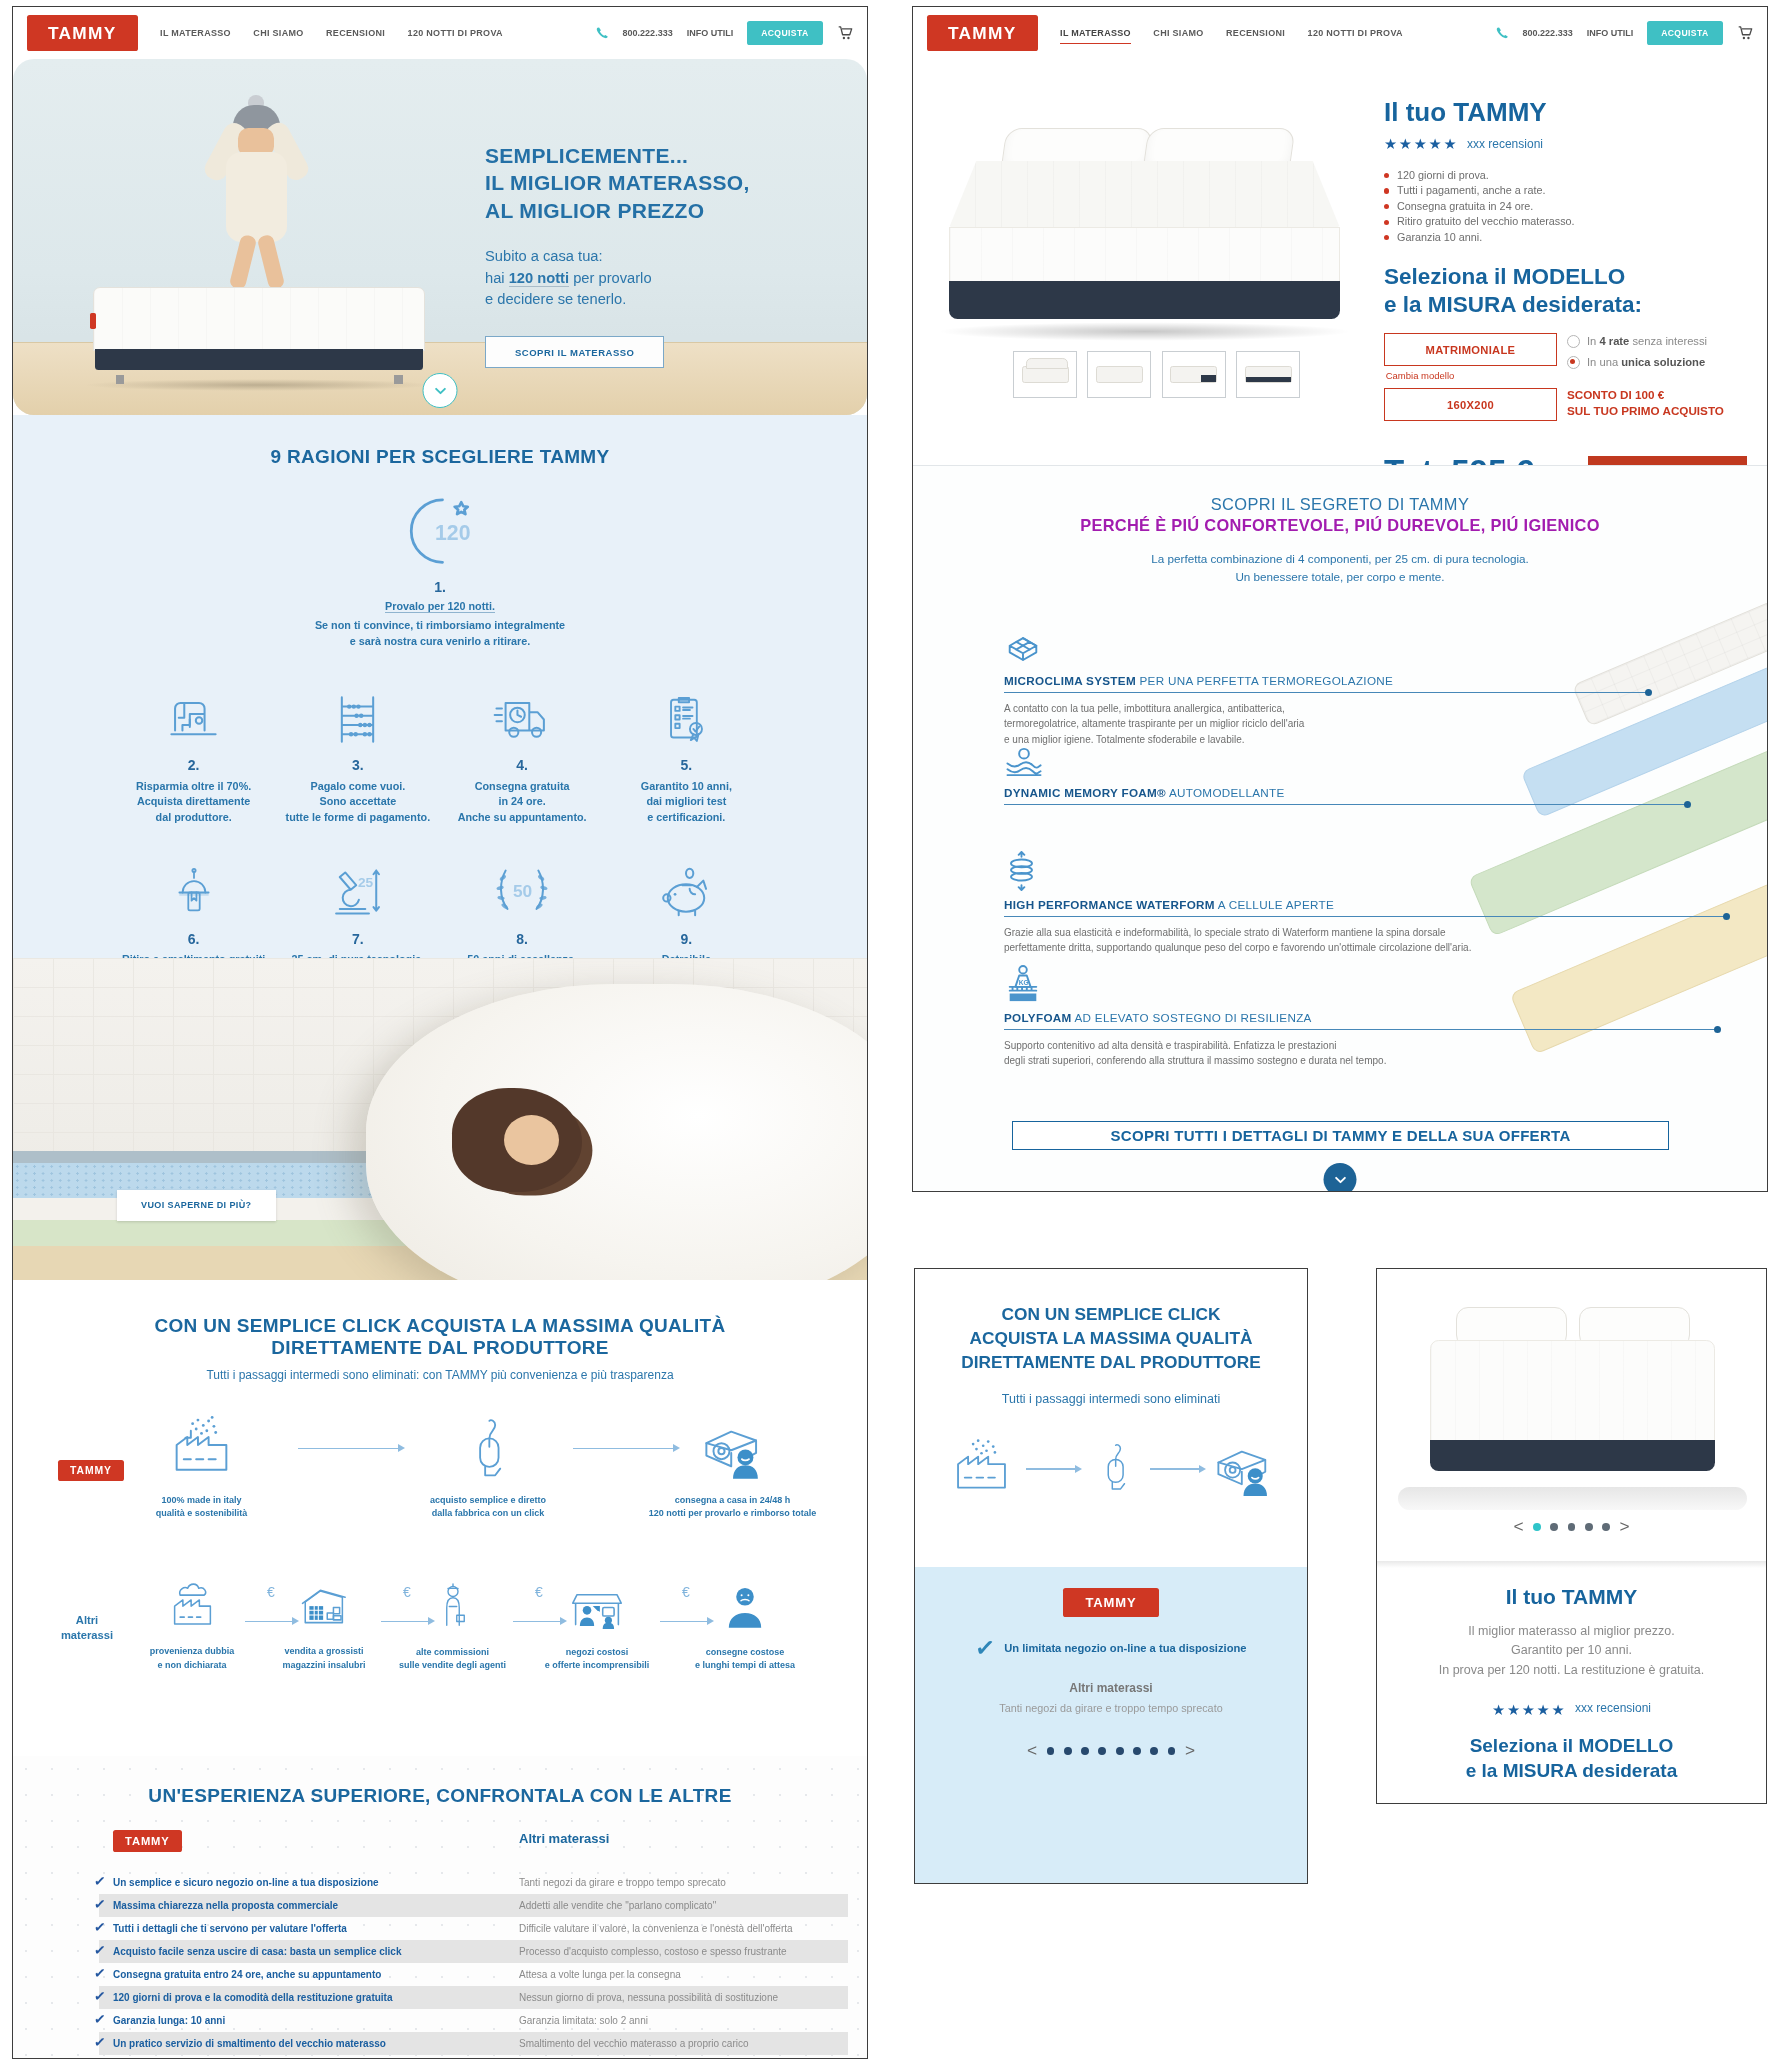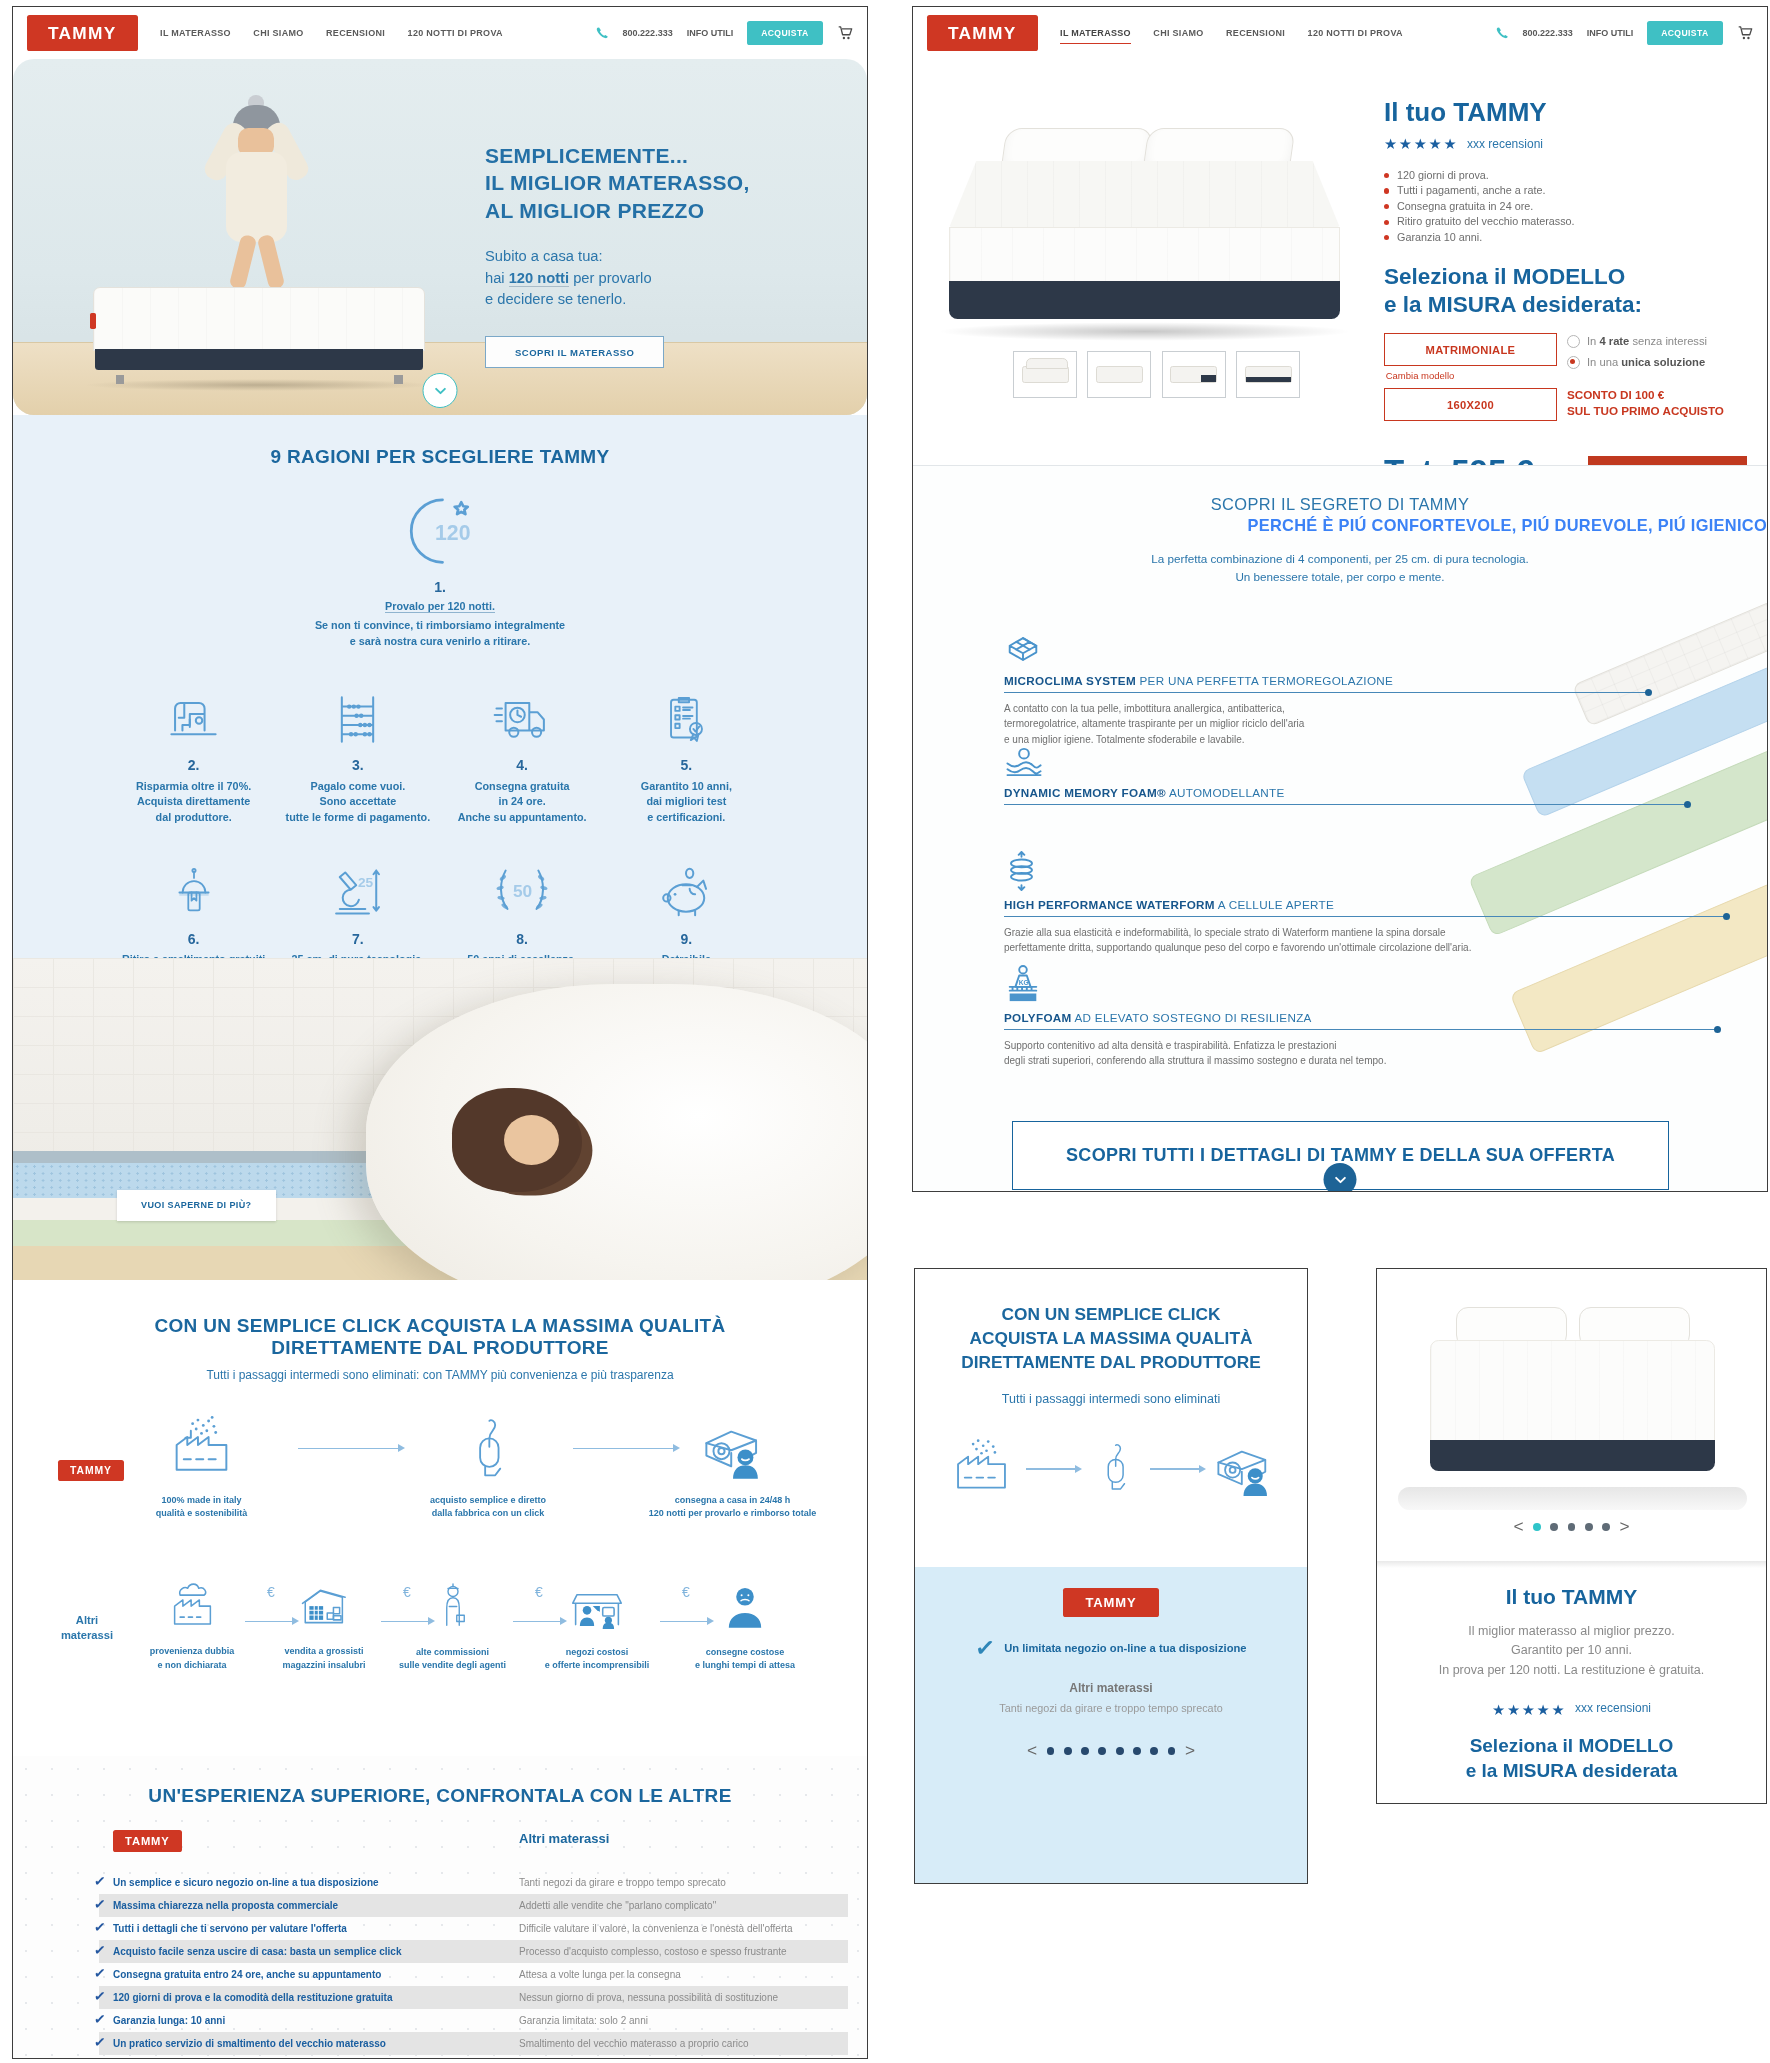--- a/index.html
+++ b/index.html
@@ -169,42 +169,42 @@
   .tot-row { position:relative; margin-top:15.6px; height:45px; }
   .total { font-size:33px; font-weight:bold; color:#17649d; }
   .acquista { position:absolute; right:0; top:3.5px; background:#c0391f; color:#fff; border:none; font-size:11.2px;
               font-weight:bold; letter-spacing:0.7px; padding:12px 48px; cursor:pointer; }
   .help { margin-top:19px; border-top:0.9px solid #eee; padding-top:12px; font-size:11.2px; color:#7b7b7b; line-height:1.6; }
   .help .lnk { font-weight:bold; color:#555; text-decoration:underline; cursor:pointer; }
 
   
   .secret { position:relative; height:728px; background:#fdfefe; border-top:0.9px solid #e2e6e9; overflow:hidden; }
   .sec1 { text-align:center; margin-top:29px; font-size:16.4px; color:#2b76ab; letter-spacing:0.4px; }
-  .sec2 { text-align:right; font-size:16.4px; font-weight:bold; color:#3b82f6; letter-spacing:0.3px; margin-top:1.7px; }
+  .sec2 { text-align:center; font-size:16.4px; font-weight:bold; color:#a21caf; letter-spacing:0.3px; margin-top:1.7px; }
   .sec-sub { text-align:center; margin-top:15.6px; font-size:11.7px; color:#2b76ab; line-height:1.55; }
   .slab { position:absolute; transform:rotate(-23deg); border-radius:8.6px; z-index:1; }
   .slab-white { left:653px; top:145px; width:372px; height:45px; background:#f5f4f1; border:0.9px solid #e2e0da;
                 background-image:linear-gradient(rgba(0,0,0,.03) 0.9px, transparent 0.9px),
                                  linear-gradient(90deg, rgba(0,0,0,.03) 0.9px, transparent 0.9px);
                 background-size:19px 14px; }
   .slab-blue  { left:601px; top:223px; width:415px; height:50px; background:#c5dff2; border:0.9px solid #b3d2ea; }
   .slab-green { left:549px; top:318px; width:467px; height:64px; background:#d4e6cb; border:0.9px solid #c4dab9; }
   .slab-yellow{ left:592px; top:439px; width:441px; height:66px; background:#f3e8c4; border:0.9px solid #e6d8ac; }
   .comp { position:absolute; left:91px; z-index:2; }
   .comp-icon { height:38px; margin-bottom:7px; display:flex; align-items:flex-end; }
   .comp-title { font-size:11.7px; color:#2b76ab; letter-spacing:0.3px; border-bottom:0.9px solid #4788b8;
                 padding-bottom:5.2px; position:relative; }
   .comp-title b { color:#17568c; }
   .comp-title::after { content:''; position:absolute; right:-3.5px; bottom:-3.9px; width:7px; height:7px;
                        border-radius:50%; background:#1d6396; }
   .comp-desc { margin-top:7.8px; font-size:10px; color:#6f6f6f; line-height:1.55; }
   .sicon { stroke:#4a94cc; fill:none; stroke-width:2; stroke-linecap:round; stroke-linejoin:round; }
   .secret-cta { position:absolute; left:99px; top:655px; width:657px; border:1.7px solid #17649d; background:#fff;
-                color:#17649d; font-size:18px; font-weight:bold; letter-spacing:0.3px; text-align:center;
-                padding:23px 0; cursor:pointer; z-index:3; }
+                color:#17649d; font-size:15px; font-weight:bold; letter-spacing:0.3px; text-align:center;
+                padding:5px 0; cursor:pointer; z-index:3; }
   .secret-chevron { position:absolute; left:50%; top:697px; transform:translateX(-50%); width:33px; height:33px;
                     border-radius:50%; background:#1d6396; display:flex; align-items:center; justify-content:center;
                     cursor:pointer; z-index:3; }
 
   
   .cd-title { margin-top:33px; text-align:center; font-size:17.3px; line-height:1.4; font-weight:bold; color:#1b679e; }
   .cd-sub { margin-top:17.3px; text-align:center; font-size:12.5px; color:#2b76ab; }
   .cd-flow { position:relative; height:104px; margin-top:22.5px; }
   .cd-blue { position:absolute; left:0; right:0; bottom:0; top:298px; background:#d7ecf8; }
   .cd-exp { margin-top:24px; text-align:center; font-size:16.4px; line-height:1.4; font-weight:bold; color:#1b679e; }

